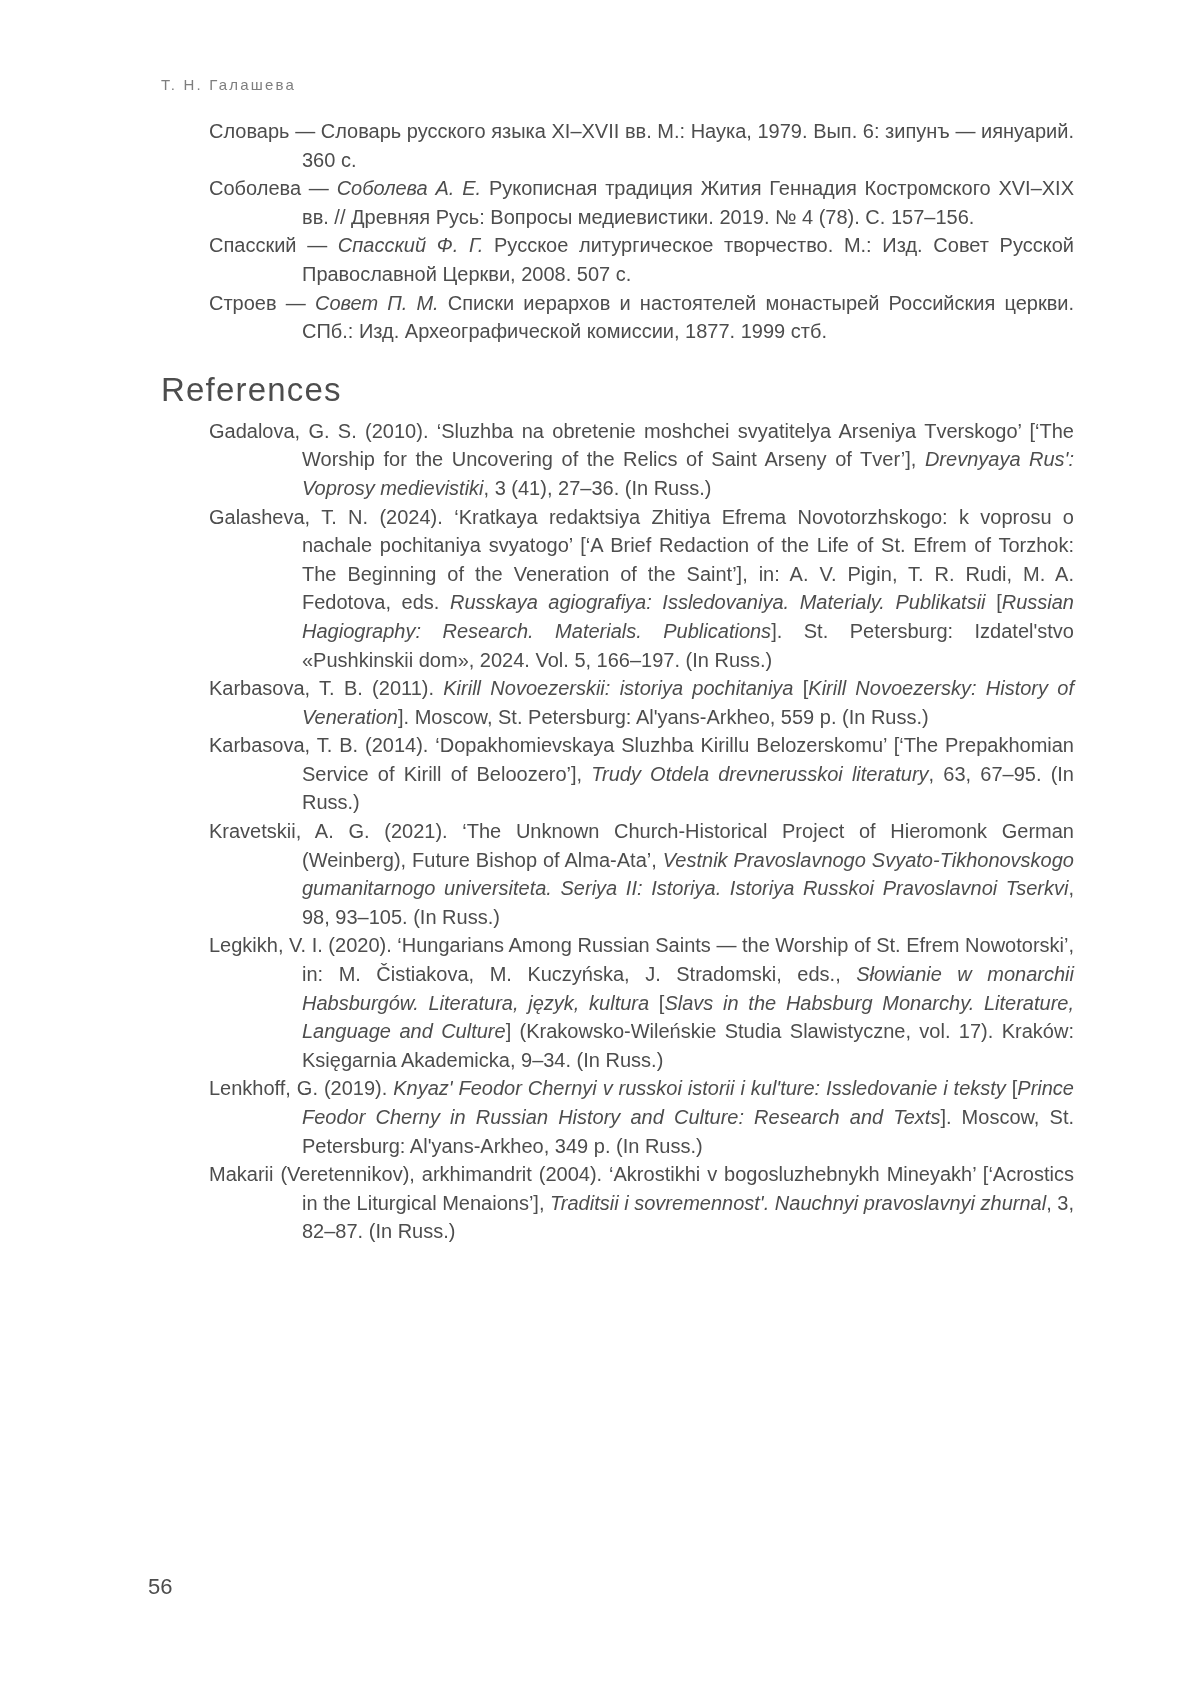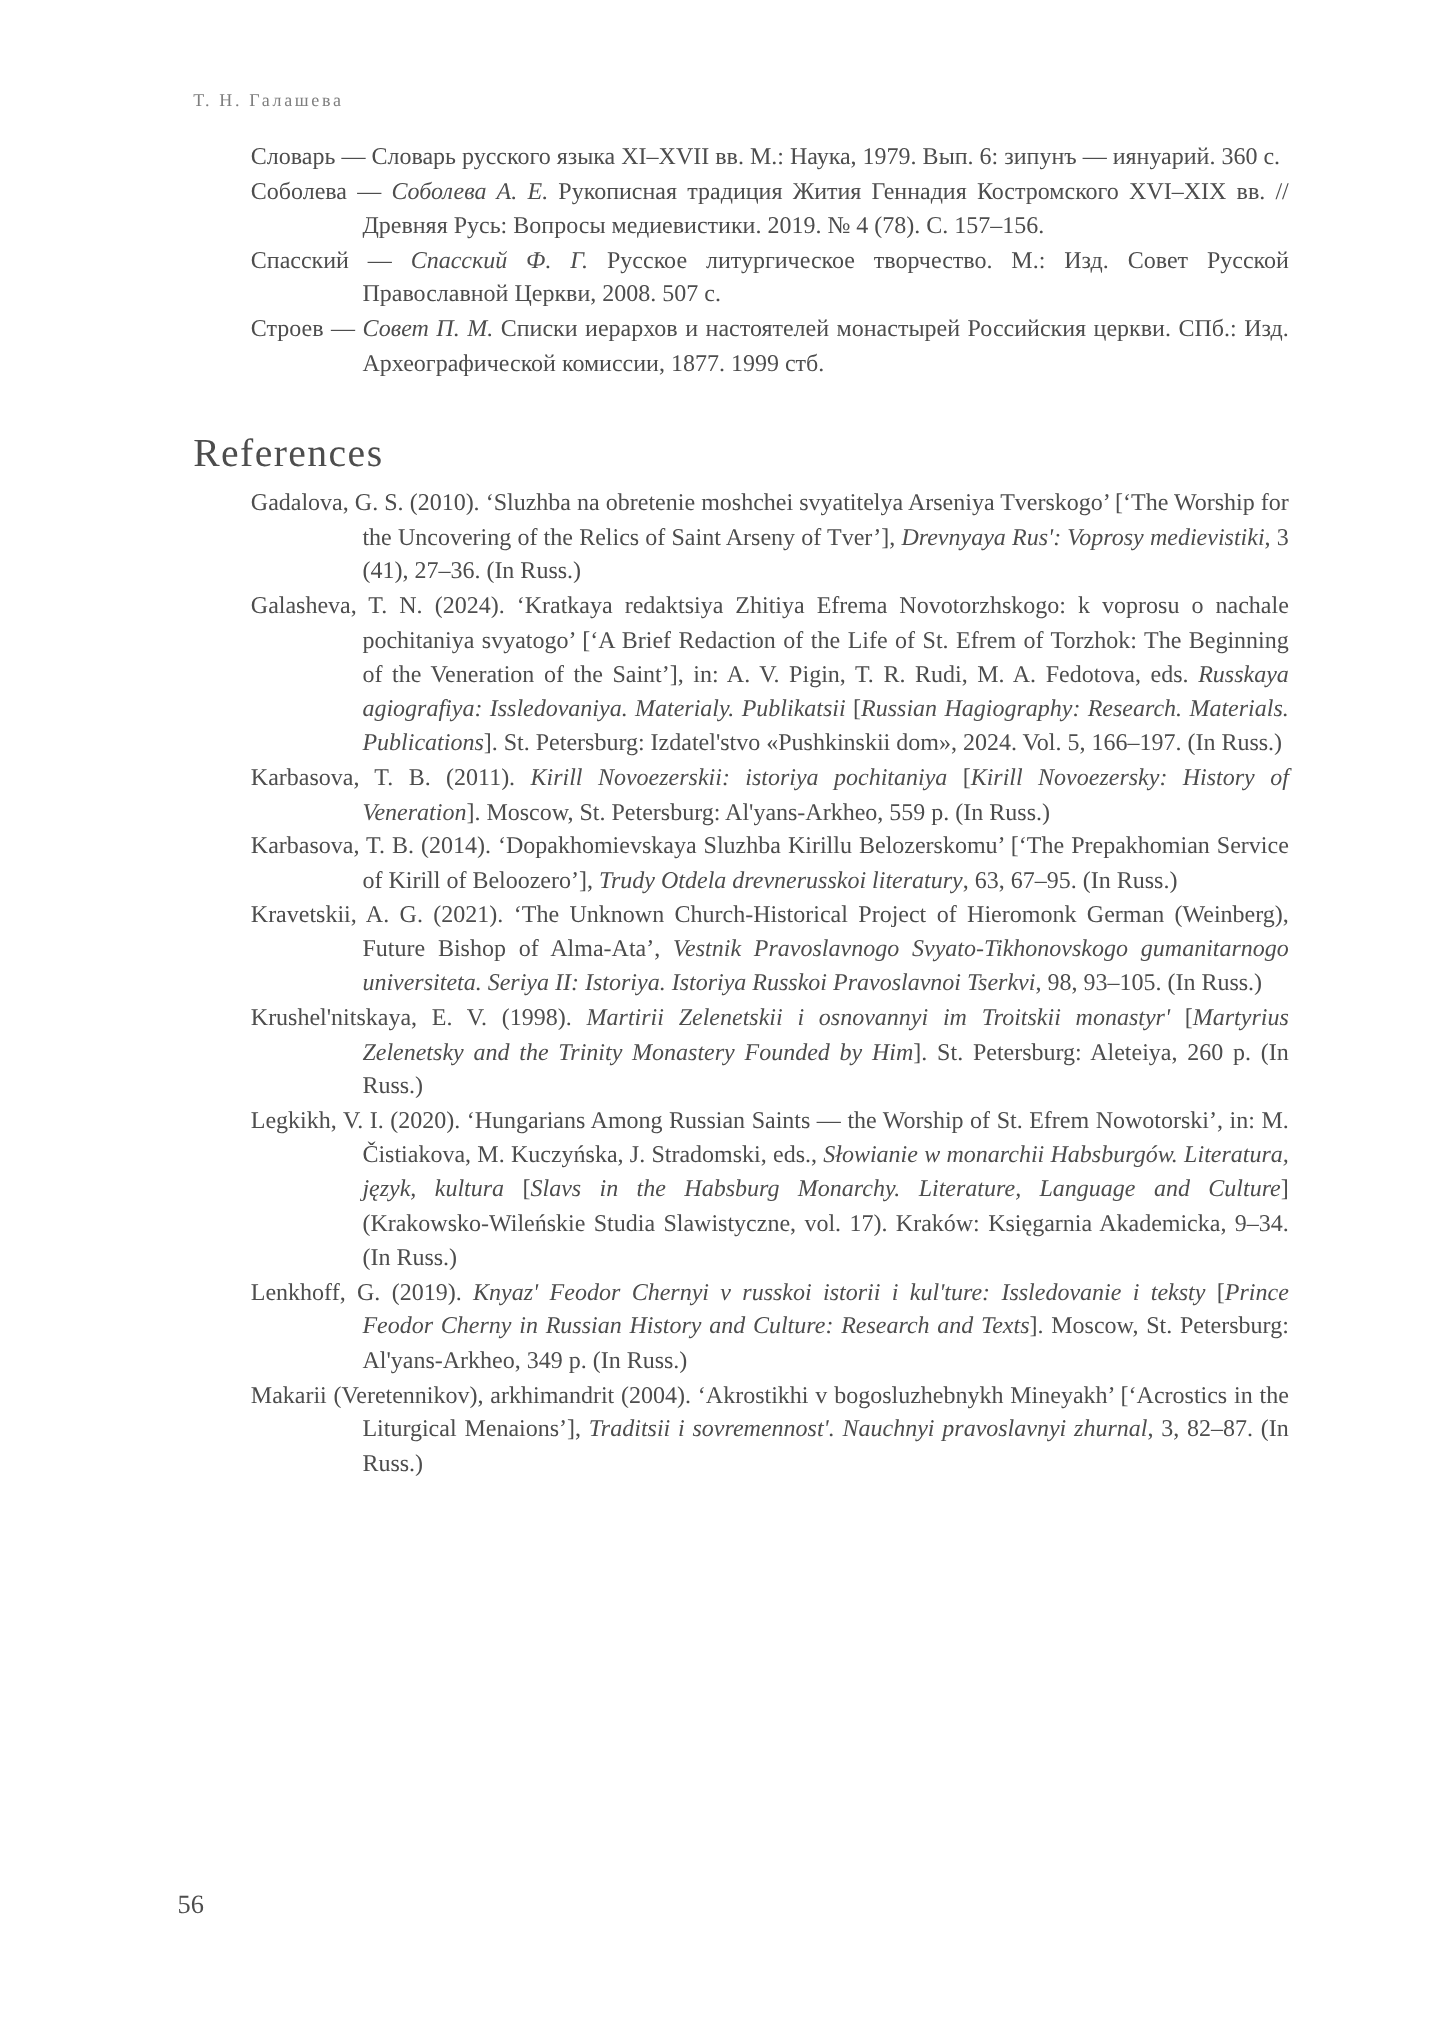--- a/index.html
+++ b/index.html
@@ -7,21 +7,21 @@
     --muted:#7e7e7e;
     --paper:#ffffff;
   }
   *{margin:0;padding:0;box-sizing:border-box;}
   html,body{background:#fff;}
   .page{
     position:relative;
     width:1192px;
     height:1686px;
     background:var(--paper);
-    font-family:Liberation Serif, serif;
+    font-family:Liberation Sans, sans-serif;
     color:var(--ink);
     overflow:hidden;
   }
   .running-header{
     position:absolute;
     left:161px;
     top:76px;
     font-size:15px;
     letter-spacing:2.2px;
     color:var(--muted);
@@ -42,21 +42,21 @@
     color:var(--ink);
     font-weight:400;
   }
   .entry i{font-style:italic;}
   .refs-heading{
     font-size:33px;
     line-height:42px;
     font-weight:300;
     letter-spacing:1.2px;
     color:var(--ink);
-    margin:40px 0 6px 0;
+    margin:23px 0 6px 0;
   }
   .page-number{
     position:absolute;
     left:148px;
     top:1574px;
     font-size:22px;
     color:var(--ink);
     font-weight:300;
   }
 </style>
@@ -75,21 +75,20 @@
       </section>
 
     <h2 class="refs-heading">References</h2>
 
     <section id="refs-list">
         <p class="entry"><span>Gadalova, G. S. (2010). ‘Sluzhba na obretenie moshchei svyatitelya Arseniya Tverskogo’ [‘The Worship for the Uncovering of the Relics of Saint Arseny of Tver’], </span><i>Drevnyaya Rus': Voprosy medievistiki</i><span>, 3 (41), 27–36. (In Russ.)</span></p>
         <p class="entry"><span>Galasheva, T. N. (2024). ‘Kratkaya redaktsiya Zhitiya Efrema Novotorzhskogo: k voprosu o nachale pochitaniya svyatogo’ [‘A Brief Redaction of the Life of St. Efrem of Torzhok: The Beginning of the Veneration of the Saint’], in: A. V. Pigin, T. R. Rudi, M. A. Fedotova, eds. </span><i>Russkaya agiografiya: Issledovaniya. Materialy. Publikatsii</i><span> [</span><i>Russian Hagiography: Research. Materials. Publications</i><span>]. St. Petersburg: Izdatel'stvo «Pushkinskii dom», 2024. Vol. 5, 166–197. (In Russ.)</span></p>
         <p class="entry"><span>Karbasova, T. B. (2011). </span><i>Kirill Novoezerskii: istoriya pochitaniya</i><span> [</span><i>Kirill Novoezersky: History of Veneration</i><span>]. Moscow, St. Petersburg: Al'yans-Arkheo, 559 p. (In Russ.)</span></p>
         <p class="entry"><span>Karbasova, T. B. (2014). ‘Dopakhomievskaya Sluzhba Kirillu Belozerskomu’ [‘The Prepakhomian Service of Kirill of Beloozero’], </span><i>Trudy Otdela drevnerusskoi literatury</i><span>, 63, 67–95. (In Russ.)</span></p>
         <p class="entry"><span>Kravetskii, A. G. (2021). ‘The Unknown Church-Historical Project of Hieromonk German (Weinberg), Future Bishop of Alma-Ata’, </span><i>Vestnik Pravoslavnogo Svyato-Tikhonovskogo gumanitarnogo universiteta. Seriya II: Istoriya. Istoriya Russkoi Pravoslavnoi Tserkvi</i><span>, 98, 93–105. (In Russ.)</span></p>
-        <p class="entry"><span>Krushel'nitskaya, E. V. (1998). </span><i>Martirii Zelenetskii i osnovannyi im Troitskii monastyr'</i><span> [</span><i>Martyrius Zelenetsky and the Trinity Monastery Founded by Him</i><span>]. St. Petersburg: Aleteiya, 260 p. (In Russ.)</span></p>
         <p class="entry"><span>Legkikh, V. I. (2020). ‘Hungarians Among Russian Saints — the Worship of St. Efrem Nowotorski’, in: M. Čistiakova, M. Kuczyńska, J. Stradomski, eds., </span><i>Słowianie w monarchii Habsburgów. Literatura, język, kultura</i><span> [</span><i>Slavs in the Habsburg Monarchy. Literature, Language and Culture</i><span>] (Krakowsko-Wileńskie Studia Slawistyczne, vol. 17). Kraków: Księgarnia Akademicka, 9–34. (In Russ.)</span></p>
         <p class="entry"><span>Lenkhoff, G. (2019). </span><i>Knyaz' Feodor Chernyi v russkoi istorii i kul'ture: Issledovanie i teksty</i><span> [</span><i>Prince Feodor Cherny in Russian History and Culture: Research and Texts</i><span>]. Moscow, St. Petersburg: Al'yans-Arkheo, 349 p. (In Russ.)</span></p>
         <p class="entry"><span>Makarii (Veretennikov), arkhimandrit (2004). ‘Akrostikhi v bogosluzhebnykh Mineyakh’ [‘Acrostics in the Liturgical Menaions’], </span><i>Traditsii i sovremennost'. Nauchnyi pravoslavnyi zhurnal</i><span>, 3, 82–87. (In Russ.)</span></p>
       </section>
   </div>
 
   <div class="page-number">56</div>
 </div>
 
 </body></html>

